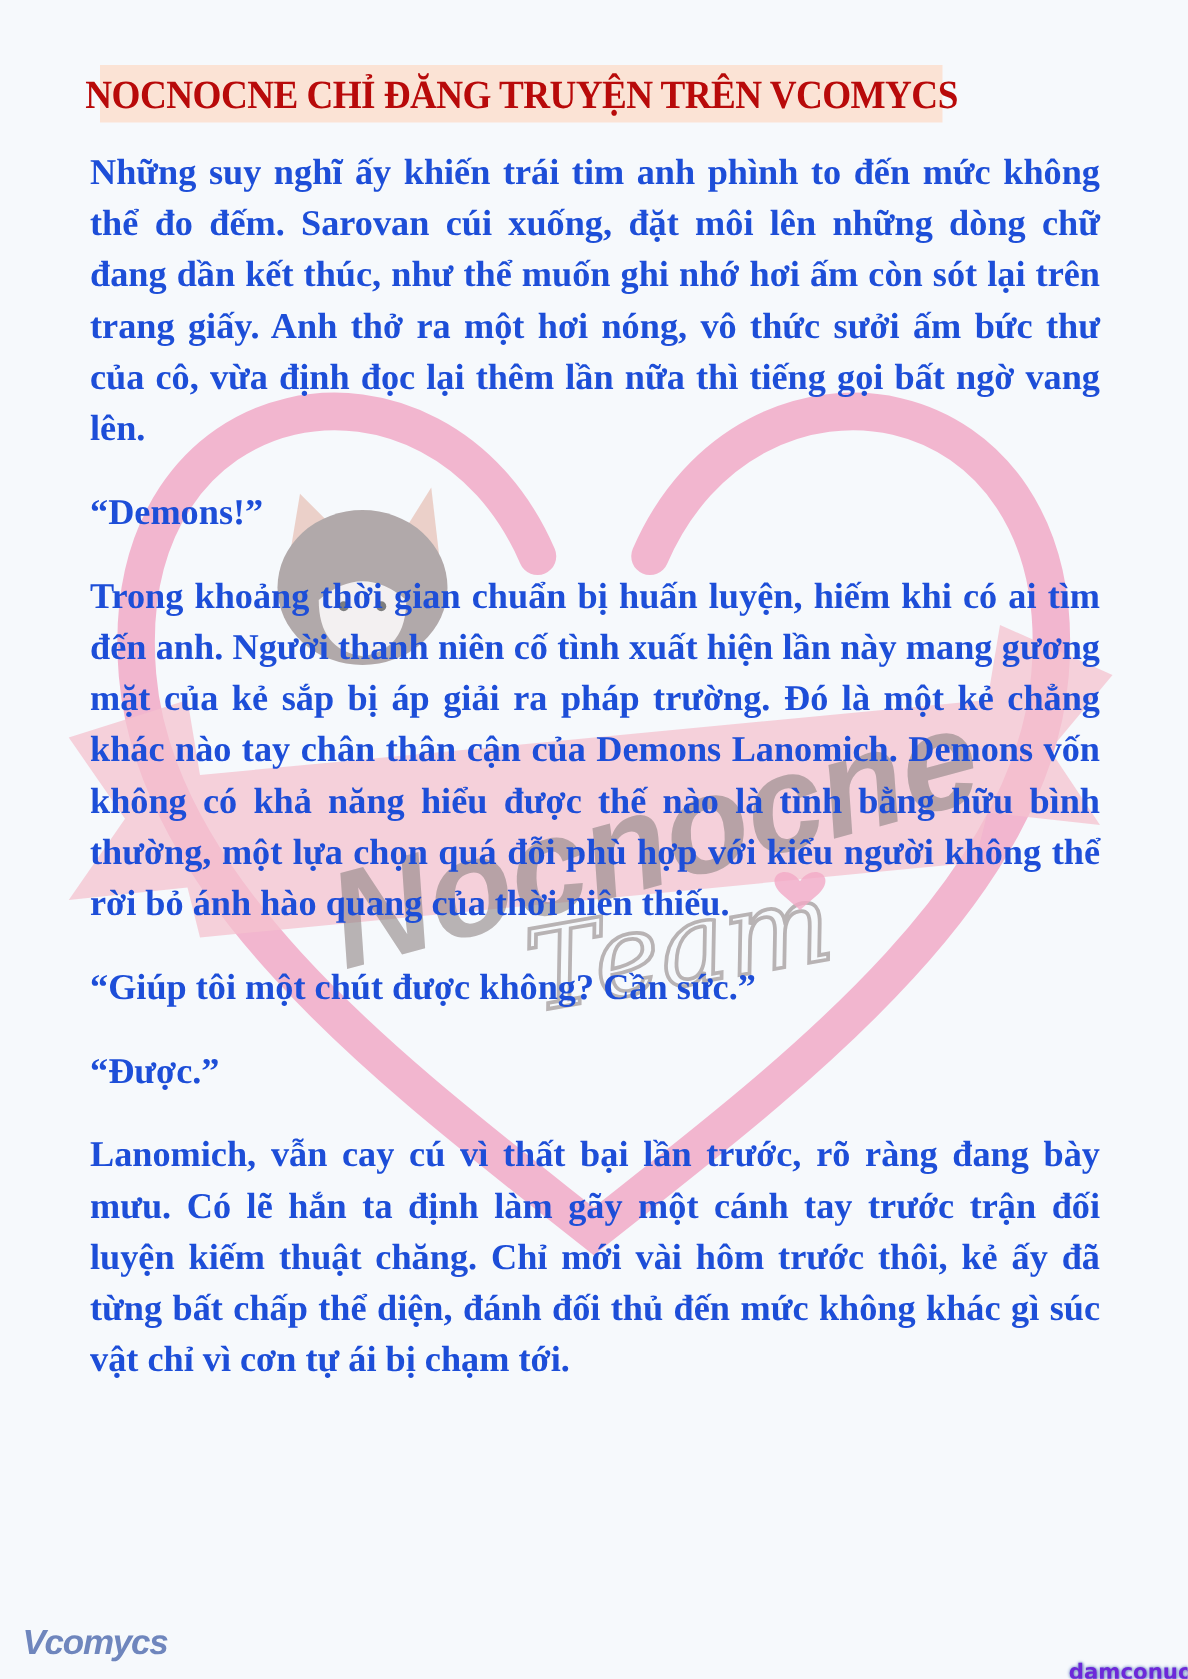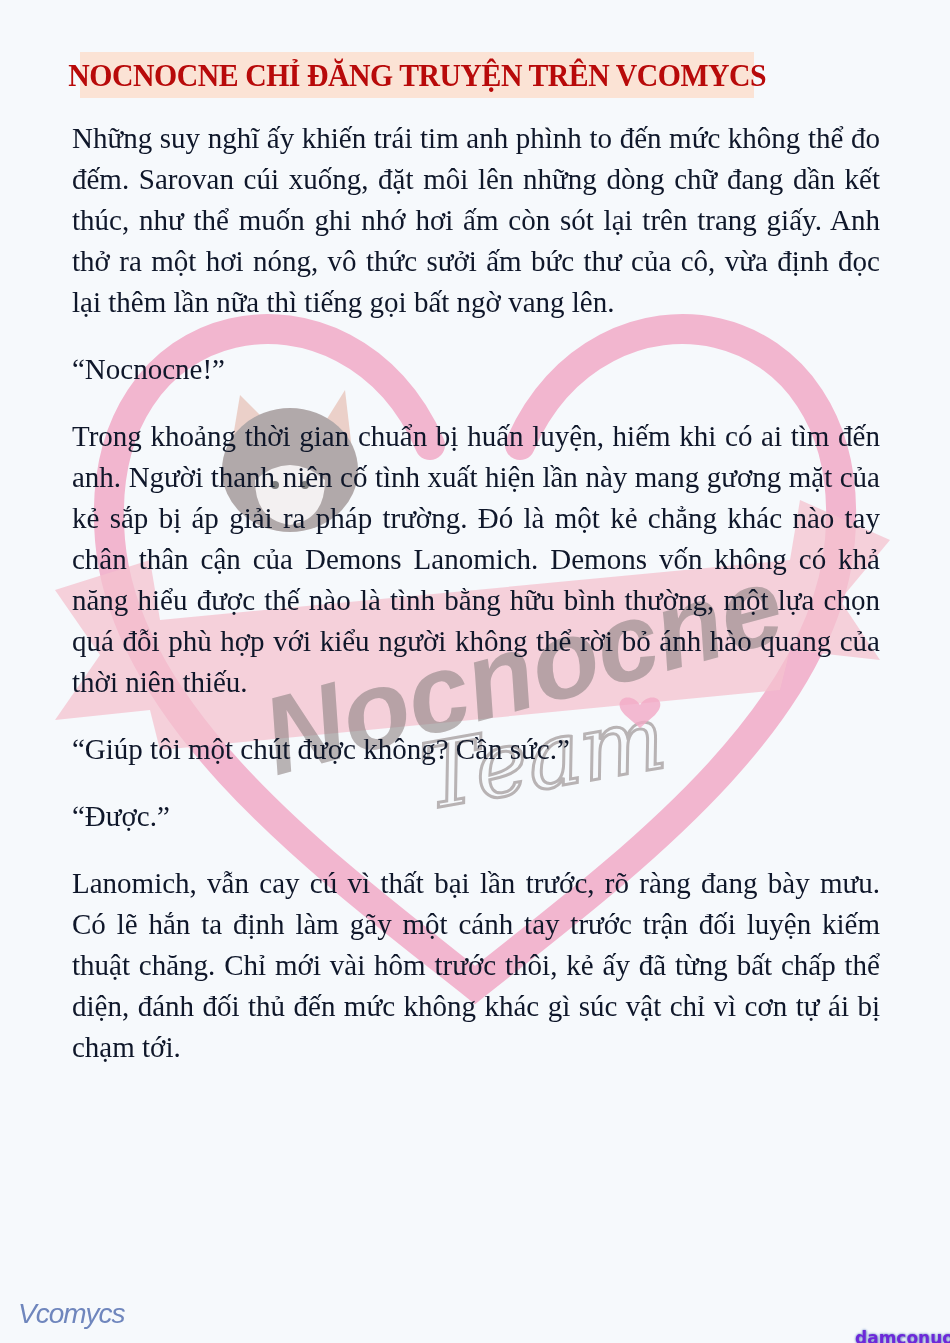--- a/index.html
+++ b/index.html
@@ -16,31 +16,31 @@
     display:flex; align-items:center; justify-content:center;
     z-index:2;
   }
   .header-banner span {
     color:#b80a0a; font-weight:bold; font-size:32px; letter-spacing:-0.5px;
     font-family:"Liberation Serif","DejaVu Serif",serif;
     transform:scaleX(0.93); white-space:nowrap;
   }
   .content {
     position:absolute; left:72px; top:118px; width:808px;
-    z-index:2; color:#0f172a;
+    z-index:2; color:#1d4ed8;font-weight:bold;
   }
   .content p {
     margin:0 0 26px 0;
     font-size:29px; line-height:41px;
     text-align:justify;
   }
   .footer-logo {
     position:absolute; left:18px; top:1298px; z-index:2;
     font-family:"Liberation Sans","DejaVu Sans",sans-serif;
-    font-style:italic; font-weight:normal; font-size:28px;
+    font-style:italic; font-weight:bold; font-size:28px;
     color:#6f86bd; letter-spacing:-1px;
   }
   .footer-credit {
     position:absolute; left:855px; top:1313px; z-index:2;
     font-family:"DejaVu Sans",sans-serif; font-size:17px;
     color:#6d28d9; font-weight:bold;
     text-shadow:0 0 2px #8fa3d0, 0 0 3px #8fa3d0, 1px 1px 2px #8fa3d0;
     margin-top:15px;
   }
 </style>
@@ -67,21 +67,21 @@
 
   <path d="M640 705 C 630 690, 610 700, 625 715 L 640 728 L 655 715 C 670 700, 650 690, 640 705 Z" fill="#f2a9c6" opacity="0.8"></path>
 </svg>
 
 <div class="header-banner">
   <span>NOCNOCNE CHỈ ĐĂNG TRUYỆN TRÊN VCOMYCS</span>
 </div>
 
 <div class="content">
   <p>Những suy nghĩ ấy khiến trái tim anh phình to đến mức không thể đo đếm. Sarovan cúi xuống, đặt môi lên những dòng chữ đang dần kết thúc, như thể muốn ghi nhớ hơi ấm còn sót lại trên trang giấy. Anh thở ra một hơi nóng, vô thức sưởi ấm bức thư của cô, vừa định đọc lại thêm lần nữa thì tiếng gọi bất ngờ vang lên.</p>
-  <p>“Nocnocne!”</p>
+  <p>“Demons!”</p>
   <p>Trong khoảng thời gian chuẩn bị huấn luyện, hiếm khi có ai tìm đến anh. Người thanh niên cố tình xuất hiện lần này mang gương mặt của kẻ sắp bị áp giải ra pháp trường. Đó là một kẻ chẳng khác nào tay chân thân cận của Demons Lanomich. Demons vốn không có khả năng hiểu được thế nào là tình bằng hữu bình thường, một lựa chọn quá đỗi phù hợp với kiểu người không thể rời bỏ ánh hào quang của thời niên thiếu.</p>
   <p>“Giúp tôi một chút được không? Cần sức.”</p>
   <p>“Được.”</p>
   <p>Lanomich, vẫn cay cú vì thất bại lần trước, rõ ràng đang bày mưu. Có lẽ hắn ta định làm gãy một cánh tay trước trận đối luyện kiếm thuật chăng. Chỉ mới vài hôm trước thôi, kẻ ấy đã từng bất chấp thể diện, đánh đối thủ đến mức không khác gì súc vật chỉ vì cơn tự ái bị chạm tới.</p>
 </div>
 
 <div class="footer-logo">Vcomycs</div>
 <div class="footer-credit">damconuong</div>
 
 </body></html>

